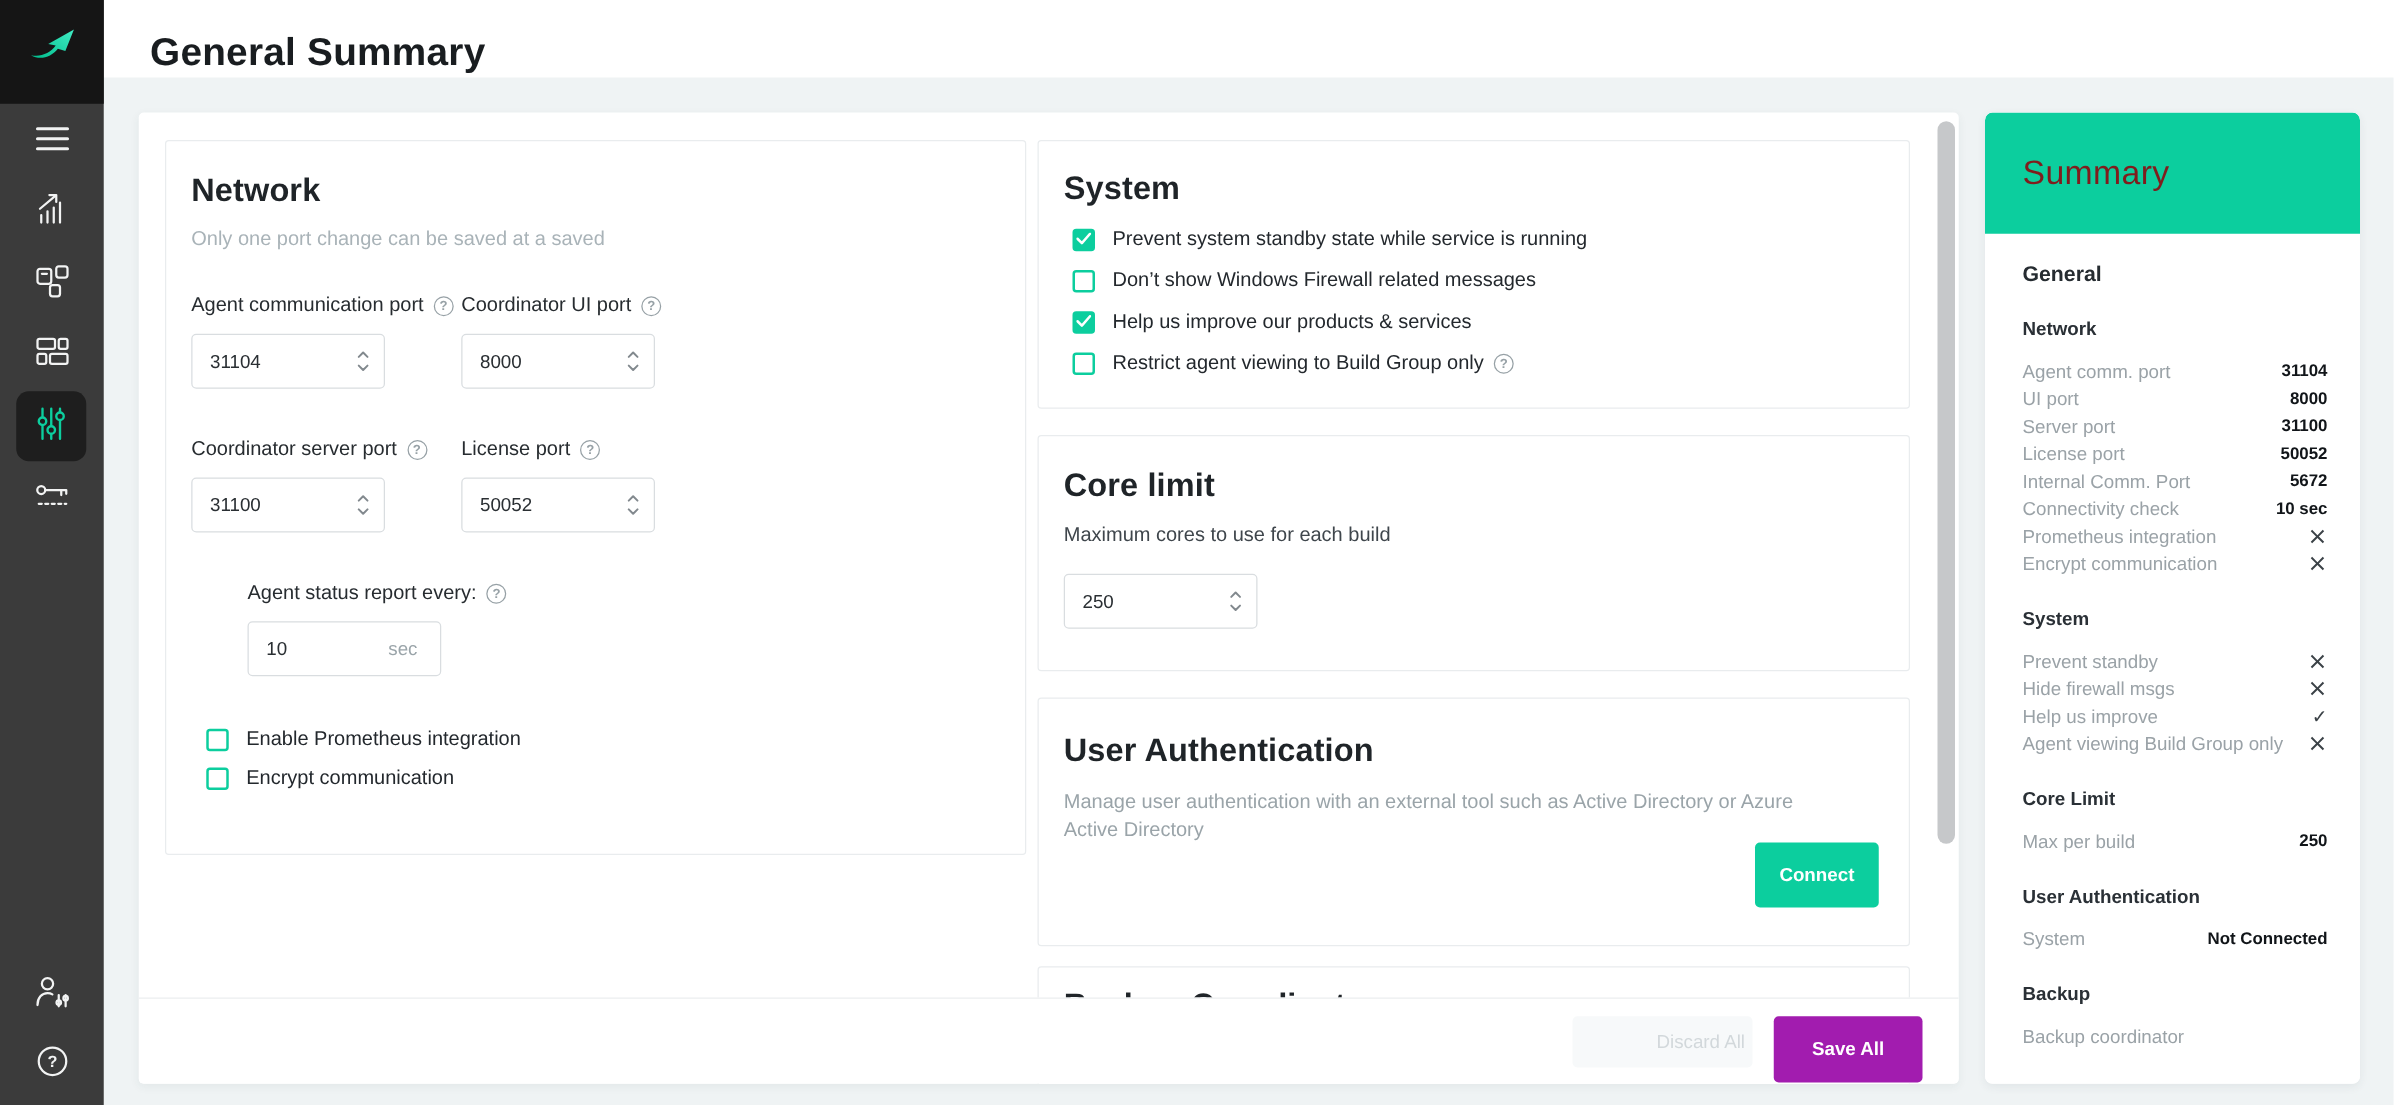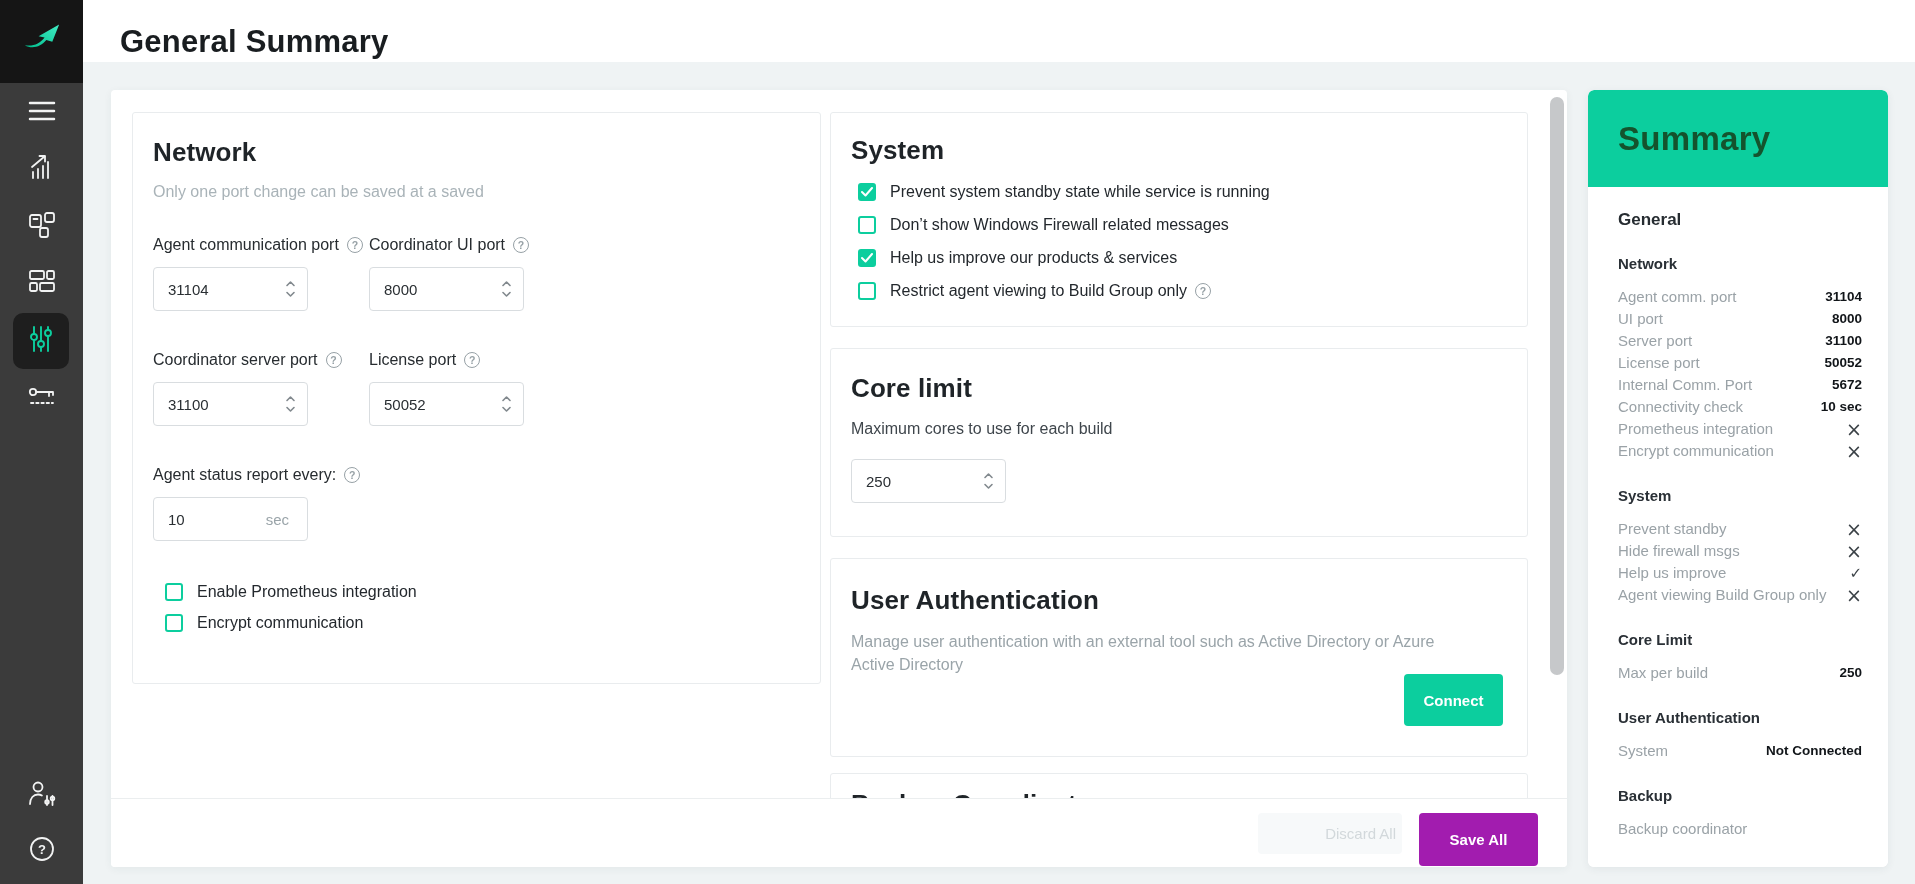--- a/index.html
+++ b/index.html
@@ -31,21 +31,21 @@
   .card-network { left:21px; top:22px; width:689px; height:572px; padding:24px 20px; }
   .card-subtitle { margin:15px 0 0 0; font-size:16px; color:#a9b3b8; }
   .fields-grid { display:grid; grid-template-columns:216px 216px; row-gap:40px; margin-top:35px; }
   .field-label-row { display:flex; align-items:center; height:18px; margin-bottom:13px; white-space:nowrap; }
   .field-label-text { font-size:16px; color:#272c30; }
   .help-icon { width:16px; height:16px; border:1.4px solid #97a1a6; border-radius:50%; color:#97a1a6; font-size:10.5px; font-weight:700; display:inline-flex; align-items:center; justify-content:center; margin-left:8px; flex:none; cursor:pointer; }
   .num-input { position:relative; width:155px; height:44px; border:1px solid #d9dde0; border-radius:4px; background:#fff; display:flex; align-items:center; }
   .num-input input { border:none; outline:none; width:100%; padding:0 32px 0 14px; font:15px "Liberation Sans",sans-serif; color:#2a2f33; background:transparent; }
   .spinner { position:absolute; right:11px; top:50%; transform:translateY(-50%); line-height:0; cursor:pointer; }
   .unit-suffix { position:absolute; right:18px; font-size:15px; color:#9aa4a9; }
-  .report-field { margin-top:40px; }
+  .report-field { margin-top:40px;margin-left:45px; }
   .net-checks { margin-top:42px; margin-left:12px; }
   .net-checks .check-row { margin-bottom:13px; }
 
   .check-row { display:flex; align-items:center; cursor:pointer; }
   .cbox { width:18px; height:18px; border:2px solid var(--accent); border-radius:3px; background:#fff; display:inline-flex; align-items:center; justify-content:center; flex:none; }
   .cbox.checked { background:var(--accent); border-color:var(--accent); }
   .check-label { margin-left:14px; font-size:16px; color:#23282d; }
 
   .card-system { left:719px; top:22px; width:698px; height:215px; padding:22px 20px; }
   .sys-checks { margin-top:17px; margin-left:7px; }
@@ -63,25 +63,25 @@
 
   .footer-bar { position:absolute; left:0; right:0; bottom:0; height:69px; background:#fff; border-top:1px solid #ebeeef; z-index:5; }
   .btn-discard { position:absolute; top:14px; right:165px; width:144px; height:41px; border:none; border-radius:4px; background:#f7f9fa; color:#d2d8db; font:15px "Liberation Sans",sans-serif; cursor:default;text-align:right; }
   .btn-save { position:absolute; top:14px; right:29px; width:119px; height:53px; border:none; border-radius:4px; background:#a21caf; color:#fff; font:600 15px "Liberation Sans",sans-serif; cursor:default; }
 
   .scroll-thumb { position:absolute; right:3px; top:7px; width:14px; height:578px; border-radius:7px; background:#c6c8ca; z-index:6; }
 
   
   .summary-panel { position:absolute; left:1588px; top:90px; width:300px; height:777px; background:#fff; border-radius:6px; box-shadow:0 2px 8px rgba(40,60,70,.07); overflow:hidden; }
   .summary-header { height:97px; background:var(--accent); border-radius:6px 6px 0 0; display:flex; align-items:center; padding-left:30px; }
-  .summary-header h2 { margin:0; font-size:33px; font-weight:700; color:#14532d; letter-spacing:.3px; }
+  .summary-header h2 { margin:0; font-size:27px; font-weight:400; color:#7f1d1d; letter-spacing:.3px; }
   .summary-content { padding:0 26px 0 30px; }
   .sum-general { margin-top:23px; font-size:17px; font-weight:700; color:#262c31; }
   .sum-heading { margin-top:25px; margin-bottom:14px; font-size:15px; font-weight:700; color:#2a3036; }
-  .sum-row { display:flex; align-items:flex-start; min-height:22px; line-height:22px; }
+  .sum-row { display:flex; align-items:center; min-height:22px; line-height:22px; }
   .sum-label { flex:1 1 auto; font-size:15px; color:#9aa2a7; padding-right:8px; line-height:21px; }
   .sum-value { flex:none; margin-left:auto; font-size:13.5px; font-weight:700; color:#111519; white-space:nowrap; }
   .sum-value.v-x { font-family:"DejaVu Sans",sans-serif; font-size:19px; font-weight:500; color:#3b4247; }
   .sum-value.v-check { font-family:"DejaVu Sans",sans-serif; font-size:15px; font-weight:700; color:#3b4247; }
   .summary-fade { position:absolute; left:0; right:0; bottom:0; height:19px; background:#fff; }
 </style>
 </head>
 <body>
 
 <div class="page-underlay"></div>

